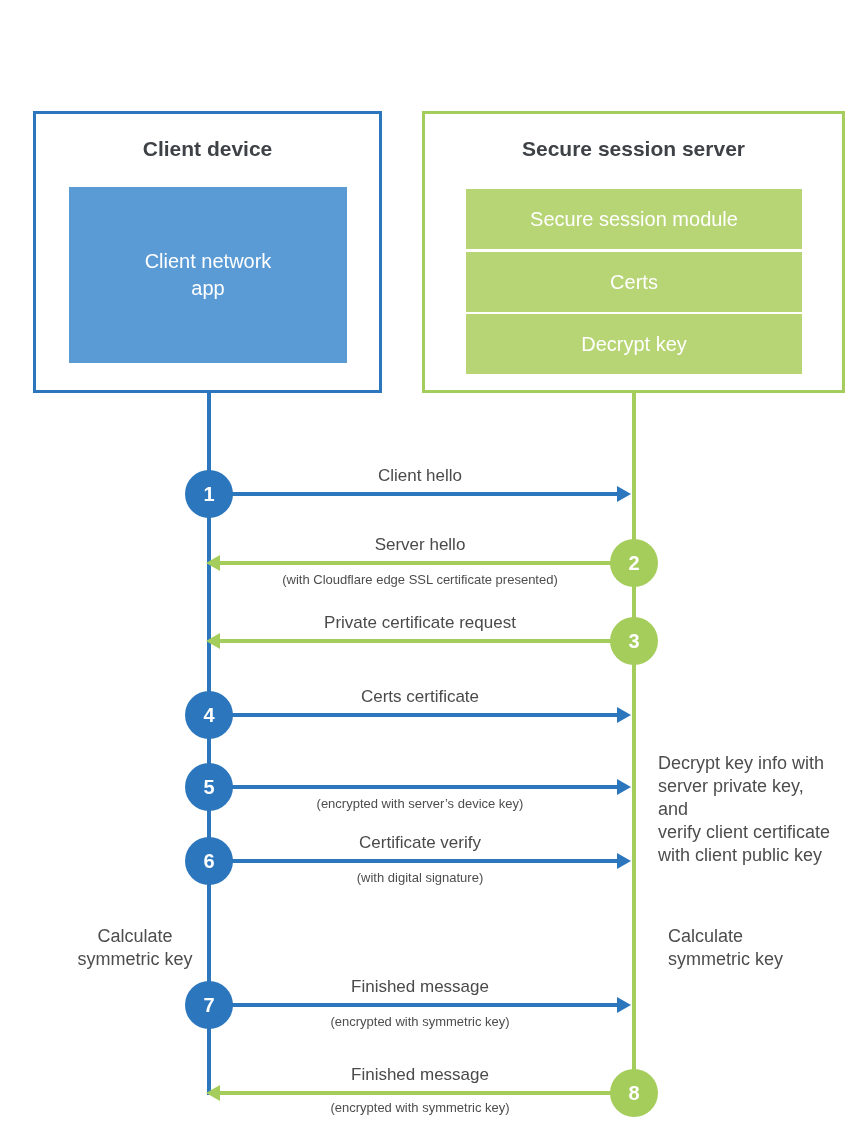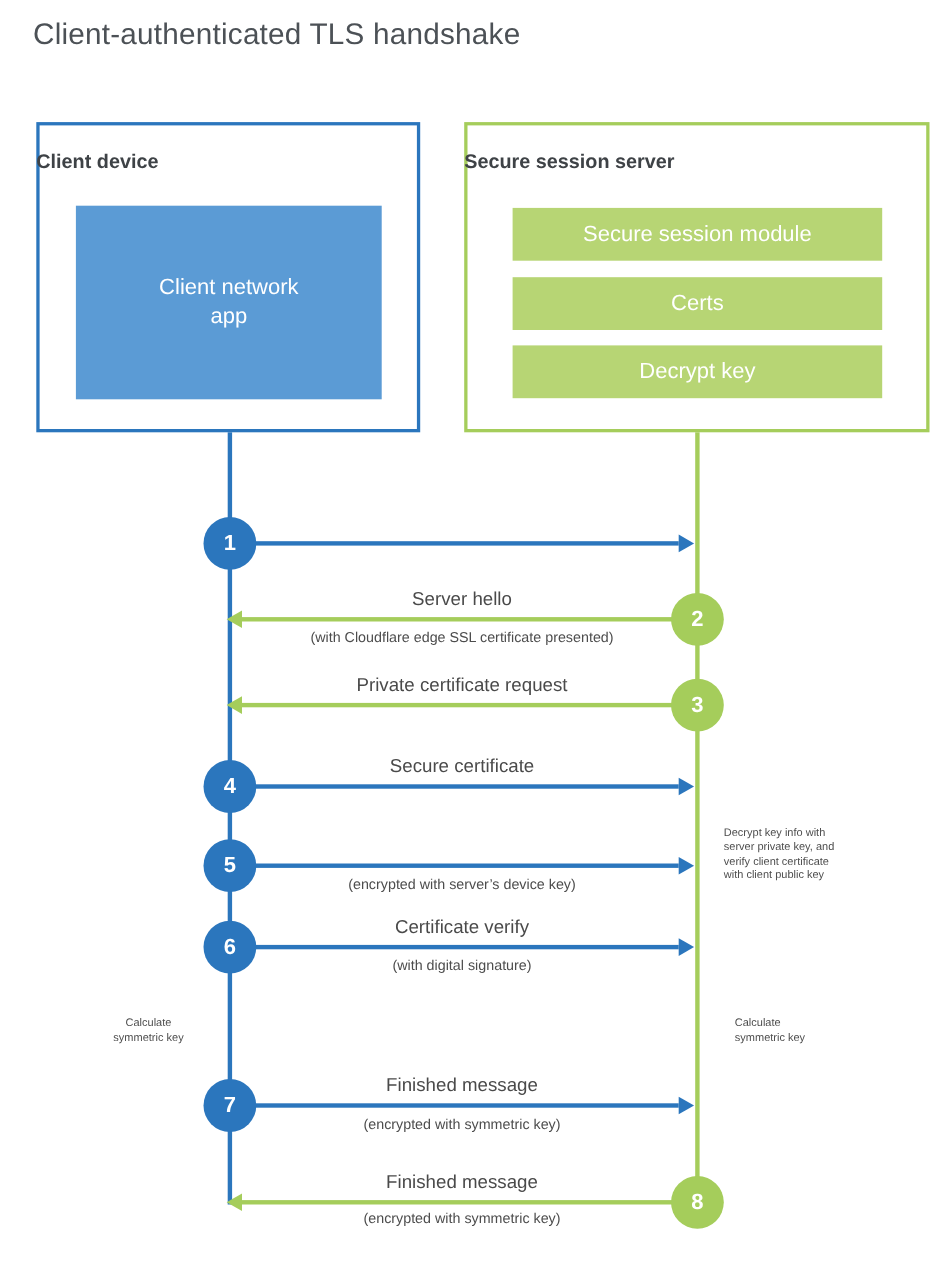--- a/index.html
+++ b/index.html
@@ -9,87 +9,87 @@
   }
   *{box-sizing:border-box;margin:0;padding:0}
   body{background:#fff;font-family:"Liberation Sans","DejaVu Sans",sans-serif}
   .stage{position:relative;width:865px;height:1146px;background:#fff;overflow:hidden}
   .abs{position:absolute}
   .page-title{left:30px;top:16px;font-size:27px;font-weight:300;color:var(--title);letter-spacing:.2px}
   
   .actor-box{border:3px solid;background:#fff}
   .client-box{left:33px;top:111px;width:349px;height:282px;border-color:var(--blue)}
   .server-box{left:422px;top:111px;width:423px;height:282px;border-color:var(--green)}
-  .actor-title{top:137px;font-size:18px;font-weight:bold;color:var(--heading);text-align:left}
+  .actor-title{top:137px;font-size:21px;font-weight:bold;color:var(--heading);text-align:center}
   .client-title{left:33px;width:349px}
   .server-title{left:422px;width:423px}
   .client-app{left:69px;top:187px;width:278px;height:176px;background:var(--blue_fill);
     color:#fff;font-size:20px;display:flex;align-items:center;justify-content:center;
     text-align:center;white-space:pre-line;line-height:1.35}
-  .server-bar{left:466px;width:336px;height:48px;background:var(--green_fill);color:#fff;
+  .server-bar{left:466px;width:336px;height:60px;background:var(--green_fill);color:#fff;
     font-size:20px;display:flex;align-items:center;justify-content:center}
   
   .lifeline{width:4px}
   .lifeline.blue{left:207px;top:393px;height:702px;background:var(--blue)}
   .lifeline.green{left:632px;top:393px;height:700px;background:var(--green)}
   
   .circle{width:48px;height:48px;border-radius:50%;color:#fff;font-size:20px;font-weight:bold;
     display:flex;align-items:center;justify-content:center;z-index:3}
   .circle.blue{background:var(--blue);left:185px}
   .circle.green{background:var(--green);left:610px}
   .hline{height:4px;z-index:2}
   .hline.blue{background:var(--blue)}
   .hline.green{background:var(--green)}
   .ah{width:0;height:0;z-index:2}
   .ah.right{border-top:8px solid transparent;border-bottom:8px solid transparent;border-left:14px solid var(--blue)}
   .ah.left{border-top:8px solid transparent;border-bottom:8px solid transparent;border-right:14px solid var(--green)}
   .step-label{left:230px;width:380px;text-align:center;font-size:17px;color:var(--label)}
   .step-sub{left:230px;width:380px;text-align:center;font-size:13px;color:var(--sub)}
-  .note{font-size:10px;color:var(--sub);line-height:1.28;white-space:pre-line}
+  .note{font-size:18px;color:var(--sub);line-height:1.28;white-space:pre-line}
   .note-decrypt{left:658px;top:752px;width:180px;text-align:left}
   .note-calc-left{left:55px;top:925px;width:160px;text-align:center}
   .note-calc-right{left:668px;top:925px;width:160px;text-align:left}
 </style>
 </head>
 <body>
 
 <div class="stage">
 
-  <div class="abs page-title">Client-authenticated TLS handshake</div>
 
   <div class="abs actor-box client-box"></div>
   <div class="abs actor-title client-title">Client device</div>
   <div class="abs client-app">Client network
 app</div>
 
   <div class="abs actor-box server-box"></div>
   <div class="abs actor-title server-title">Secure session server</div>
   <div class="abs server-bar" style="top:189px">Secure session module</div>
   <div class="abs server-bar" style="top:252px">Certs</div>
   <div class="abs server-bar" style="top:314px">Decrypt key</div>
 
   <div class="abs lifeline blue"></div>
   <div class="abs lifeline green"></div>
 
+  <div class="abs step-label" style="top:466px">Client hello</div>
   <div class="abs hline blue" style="left:231px;top:492px;width:386px"></div>
   <div class="abs ah right" style="left:617px;top:486px"></div>
   <div class="abs circle blue" style="top:470px">1</div>
 
   <div class="abs step-label" style="top:535px">Server hello</div>
   <div class="abs hline green" style="left:220px;top:561px;width:392px"></div>
   <div class="abs ah left" style="left:206px;top:555px"></div>
   <div class="abs step-sub" style="top:572px">(with Cloudflare edge SSL certificate presented)</div>
   <div class="abs circle green" style="top:539px">2</div>
 
   <div class="abs step-label" style="top:613px">Private certificate request</div>
   <div class="abs hline green" style="left:220px;top:639px;width:392px"></div>
   <div class="abs ah left" style="left:206px;top:633px"></div>
   <div class="abs circle green" style="top:617px">3</div>
 
-  <div class="abs step-label" style="top:687px">Secure certificate</div>
+  <div class="abs step-label" style="top:687px">Certs certificate</div>
   <div class="abs hline blue" style="left:231px;top:713px;width:386px"></div>
   <div class="abs ah right" style="left:617px;top:707px"></div>
   <div class="abs circle blue" style="top:691px">4</div>
 
   <div class="abs hline blue" style="left:231px;top:785px;width:386px"></div>
   <div class="abs ah right" style="left:617px;top:779px"></div>
   <div class="abs step-sub" style="top:796px">(encrypted with server’s device key)</div>
   <div class="abs circle blue" style="top:763px">5</div>
 
   <div class="abs step-label" style="top:833px">Certificate verify</div>

